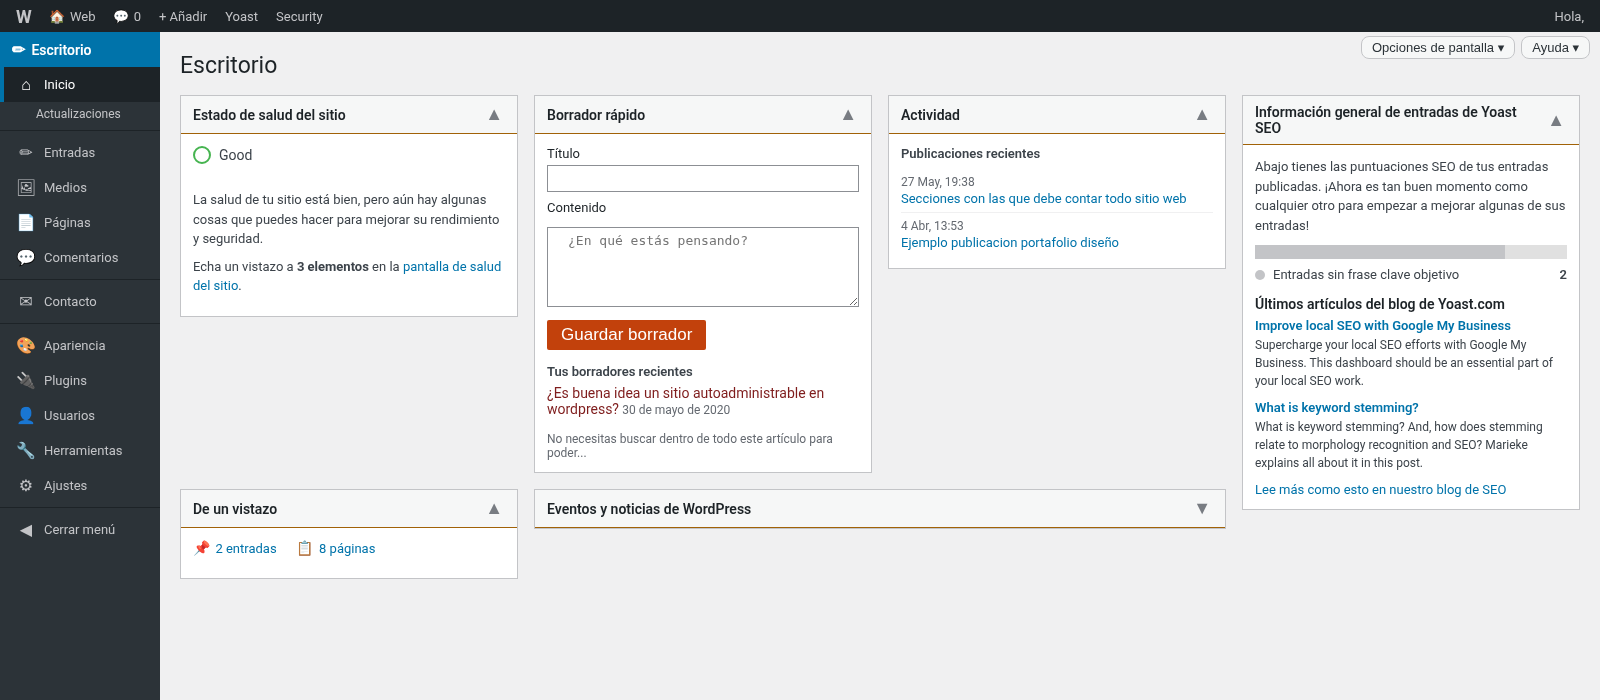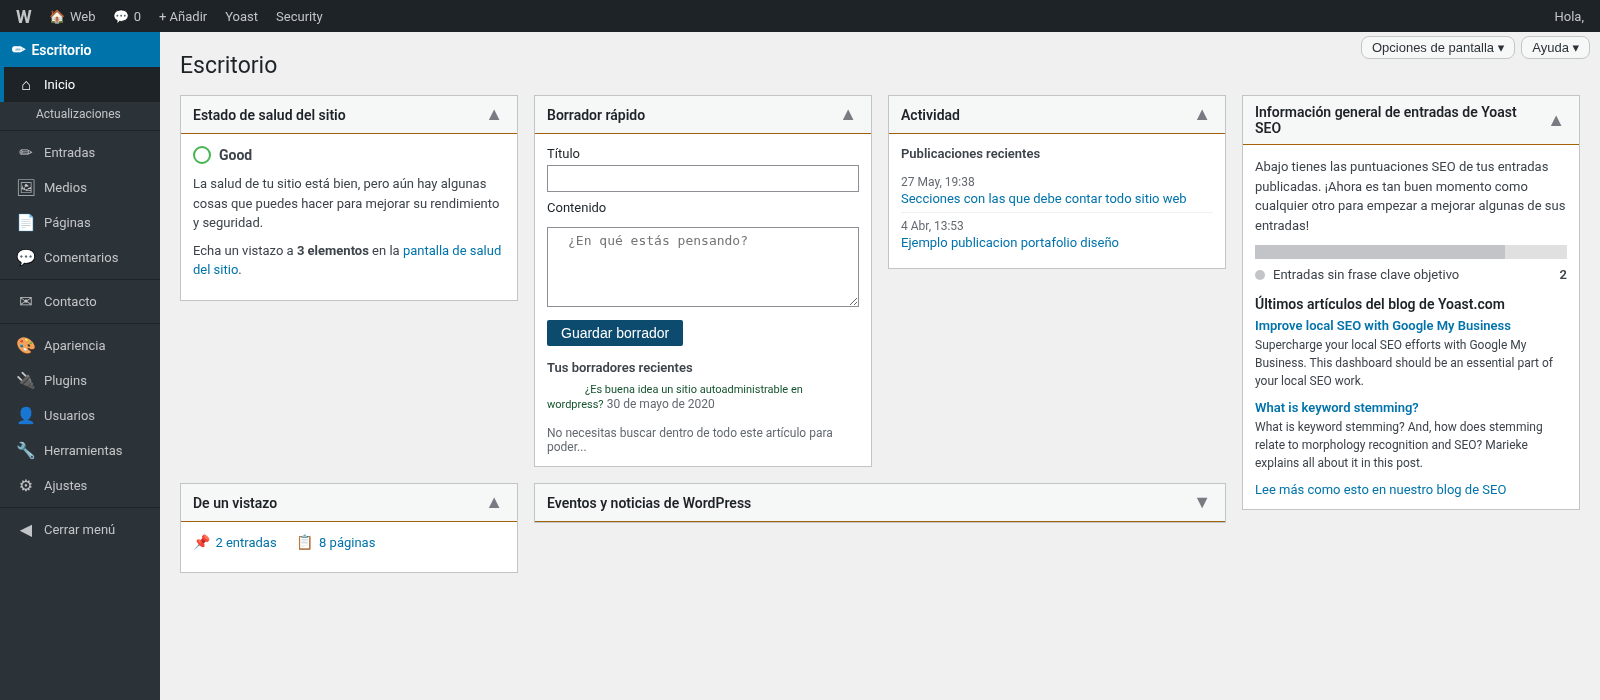--- a/index.html
+++ b/index.html
@@ -100,21 +100,21 @@
       font-size: 14px; font-weight: 600; color: #1d2327;
     }
     .widget-header .toggle-btn {
       cursor: pointer; color: #787c82; font-size: 18px; background: none; border: none; padding: 0 2px;
     }
     .widget-body { padding: 12px; }
 
     
     .health-good {
       display: flex; align-items: center; gap: 8px;
-      margin-bottom: 10px; font-size: 14px; font-weight: bold;
+      margin-bottom: 26px; font-size: 14px;
     }
     .health-circle {
       width: 18px; height: 18px; border-radius: 50%;
       border: 2px solid #46b450; background: #fff;
       display: inline-block;
     }
     .health-desc { font-size: 13px; color: #3c434a; line-height: 1.5; margin-bottom: 8px; }
     .health-link { color: #0073aa; text-decoration: none; }
 
     
@@ -130,26 +130,26 @@
     .form-input {
       width: 100%; border: 1px solid #8c8f94; padding: 5px 8px;
       font-size: 13px; color: #2c3338; outline: none;
     }
     .form-textarea {
       width: 100%; border: 1px solid #8c8f94; padding: 5px 20px;
       font-size: 13px; color: #2c3338; outline: none;
       resize: vertical; min-height: 80px; margin-top: 8px;
     }
     .save-draft-btn {
-      background: #0c4a6e; color: #fff; border: none;
-      padding: 5px 14px; cursor: pointer; font-size: 14px; margin-top: 10px;
+      background: #c2410c; color: #fff; border: none;
+      padding: 5px 14px; cursor: pointer; font-size: 17px; margin-top: 10px;
       border-radius: 2px;
     }
     .recent-drafts-title { font-size: 13px; font-weight: 600; margin-top: 14px; margin-bottom: 6px; }
-    .draft-link { color: #14532d; text-decoration: none; font-size: 11px; margin-left: 38px; }
+    .draft-link { color: #7f1d1d; text-decoration: none; font-size: 14px; }
     .draft-date { font-size: 12px; color: #646970; }
     .draft-excerpt { font-size: 12px; color: #646970; margin-top: 15px; }
 
     
     .activity-title { font-size: 13px; font-weight: 600; margin-bottom: 8px; }
     .activity-item { padding: 6px 0; border-bottom: 1px solid #f0f0f1; }
     .activity-item:last-child { border-bottom: none; }
     .activity-meta { font-size: 12px; color: #646970; margin-bottom: 2px; }
     .activity-link { color: #0073aa; text-decoration: none; font-size: 13px; }
 

